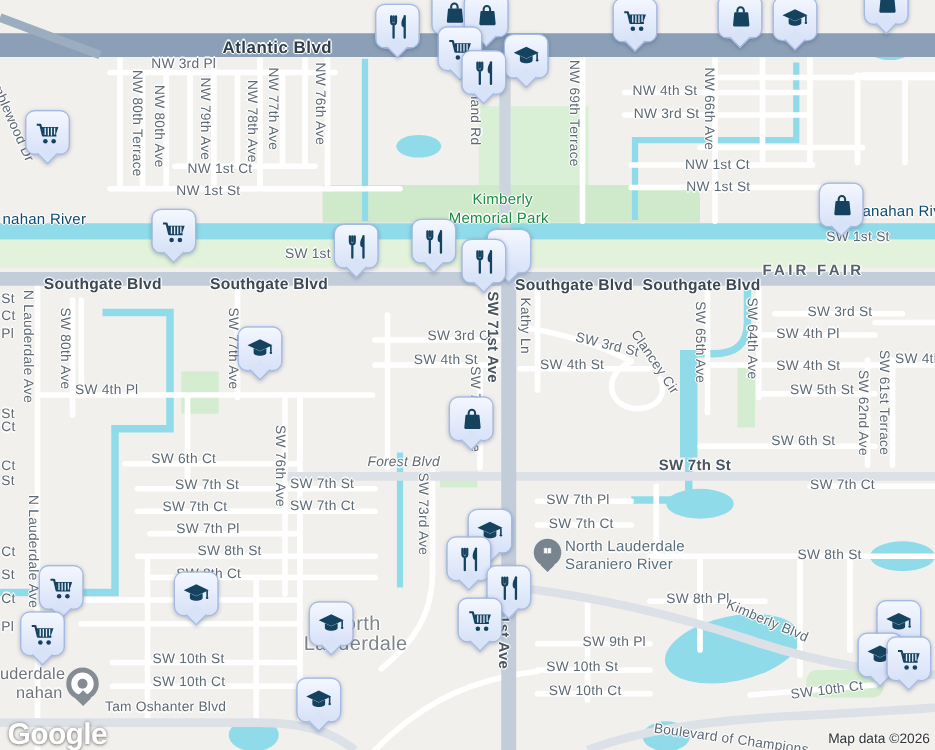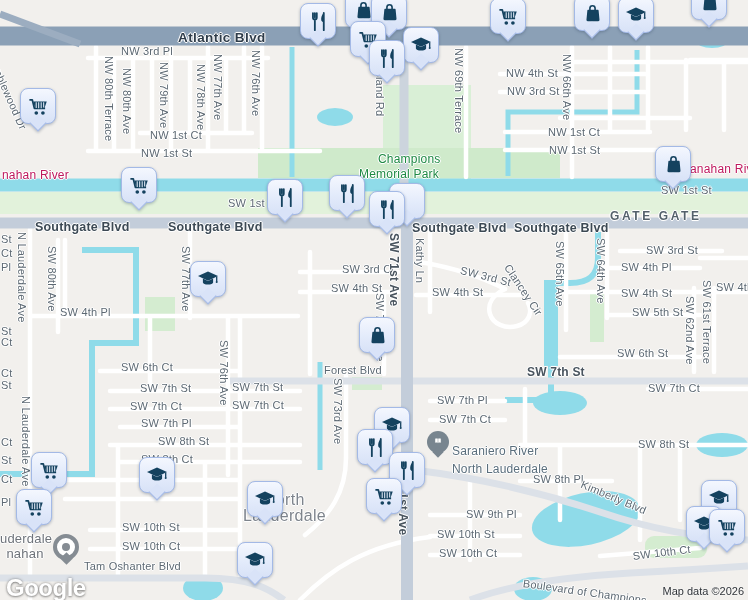--- a/index.html
+++ b/index.html
@@ -6,26 +6,26 @@
   #map{position:relative;width:748px;height:600px;overflow:hidden;
        background:#f2f0ed;font-family:"Liberation Sans",sans-serif;}
   #roads{position:absolute;left:0;top:0;}
   .lbl{position:absolute;white-space:nowrap;font-size:11px;color:#5d6973;letter-spacing:.2px;
        text-shadow:1px 0 0 #fff,-1px 0 0 #fff,0 1px 0 #fff,0 -1px 0 #fff,0 0 2px #fff;
        pointer-events:none;}
   .em{font-size:12px;font-weight:600;color:#49545e;}
   .major{font-size:12.5px;font-weight:700;color:#3c4954;}
   .atl{font-size:13.5px;font-weight:700;color:#2e3c4a;letter-spacing:.4px;}
   .vert,.diag{transform-origin:0 0;}
-  .water-lbl{color:#be185d;font-size:12px;}
+  .water-lbl{color:#0c4a6e;font-size:12px;}
   .park-lbl{color:#1f8a44;font-size:12px;font-weight:500;}
   .city-lbl{color:#7e848c;font-size:16px;letter-spacing:.3px;}
   .hood-lbl{color:#54616b;font-size:12px;font-weight:600;letter-spacing:2.6px;}
   .poi-lbl{color:#5a6e7c;font-size:12px;font-weight:500;}
-  .acad-lbl{color:#6e737a;font-size:13px;width:50px;text-align:center;left:0;}
+  .acad-lbl{color:#6e737a;font-size:13px;width:50px;text-align:right;left:0;}
   .marker{position:absolute;width:36px;filter:drop-shadow(0 1px 1.5px rgba(40,60,90,.35));z-index:30;}
   .mbox{width:36px;height:36px;border-radius:8px;border:1.5px solid #a3b9e6;box-sizing:border-box;
         background:linear-gradient(180deg,#f4f7fe 0%,#e3ebfb 55%,#d8e2f7 100%);
         display:flex;align-items:center;justify-content:center;}
   .mtip{width:11px;height:11px;background:#d9e3f8;border-right:1.5px solid #a3b9e6;
         border-bottom:1.5px solid #a3b9e6;transform:rotate(45deg);margin:-7px auto 0;}
   .libpin{position:absolute;z-index:25;}
   .libcirc{width:22px;height:22px;border-radius:50%;background:#78858f;display:flex;
            align-items:center;justify-content:center;}
   .libtip{width:8px;height:8px;background:#78858f;transform:rotate(45deg);margin:-5px auto 0;}
@@ -137,21 +137,21 @@
       <span class="lbl " style="left: 439px; top: 413px;">SW 7th Ct</span>
       <span class="lbl " style="left: 648px; top: 382px;">SW 7th Ct</span>
       <span class="lbl " style="left: 638px; top: 438px;">SW 8th St</span>
       <span class="lbl " style="left: 533px; top: 473px;">SW 8th Pl</span>
       <span class="lbl " style="left: 466px; top: 508px;">SW 9th Pl</span>
       <span class="lbl " style="left: 437px; top: 528px;">SW 10th St</span>
       <span class="lbl " style="left: 439px; top: 547px;">SW 10th Ct</span>
       <span class="lbl " style="left: 122px; top: 521px;">SW 10th St</span>
       <span class="lbl " style="left: 122px; top: 540px;">SW 10th Ct</span>
       <span class="lbl " style="left: 84px; top: 560px;">Tam Oshanter Blvd</span>
-      <span class="lbl " style="left: 324px; top: 364px;">Forest Blvd</span>
+      <span class="lbl " style="left: 294px; top: 364px; font-style: italic;">Forest Blvd</span>
       <span class="lbl em" style="left: 527px; top: 365px;">SW 7th St</span>
       <span class="lbl vert" style="left: 115px; top: 56px; transform: rotate(90deg);">NW 80th Terrace</span>
       <span class="lbl vert" style="left: 133px; top: 68px; transform: rotate(90deg);">NW 80th Ave</span>
       <span class="lbl vert" style="left: 170px; top: 62px; transform: rotate(90deg);">NW 79th Ave</span>
       <span class="lbl vert" style="left: 207px; top: 64px; transform: rotate(90deg);">NW 78th Ave</span>
       <span class="lbl vert" style="left: 224px; top: 54px; transform: rotate(90deg);">NW 77th Ave</span>
       <span class="lbl vert" style="left: 262px; top: 50px; transform: rotate(90deg);">NW 76th Ave</span>
       <span class="lbl vert" style="left: 386px; top: 68px; transform: rotate(90deg);">Island Rd</span>
       <span class="lbl vert" style="left: 465px; top: 48px; transform: rotate(90deg);">NW 69th Terrace</span>
       <span class="lbl vert" style="left: 573px; top: 54px; transform: rotate(90deg);">NW 66th Ave</span>
@@ -183,37 +183,37 @@
       <span class="lbl " style="left: 1px; top: 367px;">Ct</span>
       <span class="lbl " style="left: 1px; top: 379px;">St</span>
       <span class="lbl " style="left: 1px; top: 436px;">Ct</span>
       <span class="lbl " style="left: 1px; top: 454px;">St</span>
       <span class="lbl " style="left: 1px; top: 473px;">Ct</span>
       <span class="lbl " style="left: 1px; top: 496px;">Pl</span>
       <span class="lbl water-lbl" style="left: 2px; top: 168px;">nahan River</span>
       <span class="lbl water-lbl" style="left: 690px; top: 162px;">anahan River</span>
     </div>
 
-  <div class="lbl park-lbl" style="left:378px;top:152px;">Champions</div>
+  <div class="lbl park-lbl" style="left:378px;top:152px;">Kimberly</div>
   <div class="lbl park-lbl" style="left:359px;top:167px;">Memorial Park</div>
 
-  <div class="lbl hood-lbl" style="left:610px;top:209px;">GATE GATE</div>
+  <div class="lbl hood-lbl" style="left:610px;top:209px;">FAIR FAIR</div>
 
   <div class="lbl city-lbl" style="left:264px;top:491px;">North</div>
   <div class="lbl city-lbl" style="left:243px;top:507px;">Lauderdale</div>
 
   <div class="libpin" style="left:427px;top:431px;">
     <div class="libcirc">
       <svg width="14" height="14" viewBox="0 0 24 24">
           <path fill="#fff" d="M12 6.2c-1.2-.9-3.3-1-5.2-.3v7.9c1.9-.7 4-.6 5.2.3 1.2-.9 3.3-1 5.2-.3V5.9c-1.9-.7-4-.6-5.2.3zM12 7v7" stroke="#78858f" stroke-width=".8"></path>
         </svg>
     </div>
     <div class="libtip"></div>
   </div>
-  <div class="lbl poi-lbl" style="left:452px;top:430px;margin-top:32px;">North Lauderdale</div>
+  <div class="lbl poi-lbl" style="left:452px;top:430px;">North Lauderdale</div>
   <div class="lbl poi-lbl" style="left:452px;top:444px;">Saraniero River</div>
 
   <div class="acadpin" style="left:53px;top:534px;">
     <div class="acadcirc">
       <div class="acaddot"></div>
     </div>
     <div class="acadtip"></div>
   </div>
   <div class="lbl acad-lbl" style="top:531px;">uderdale</div>
   <div class="lbl acad-lbl" style="top:546px;">nahan</div>

